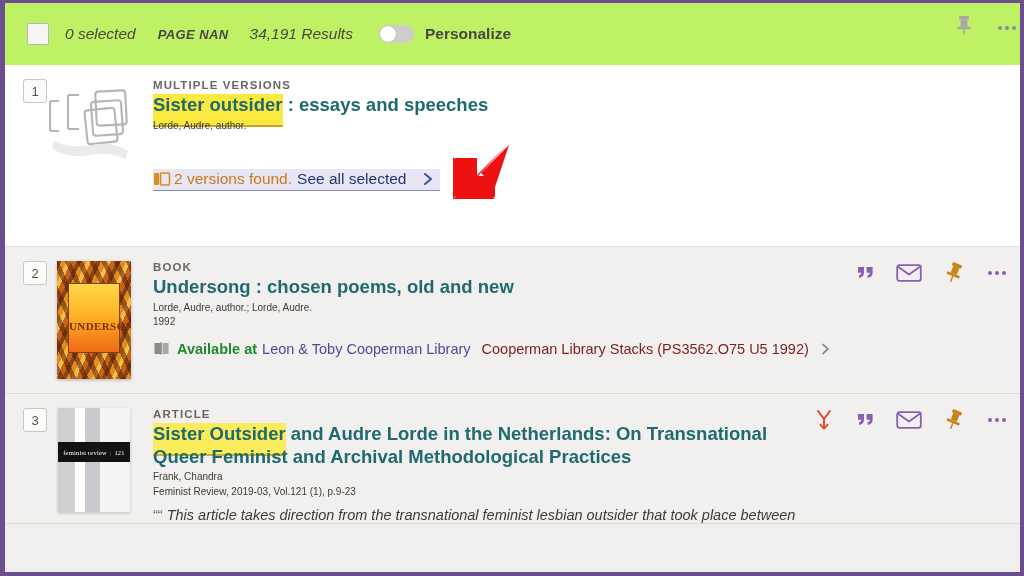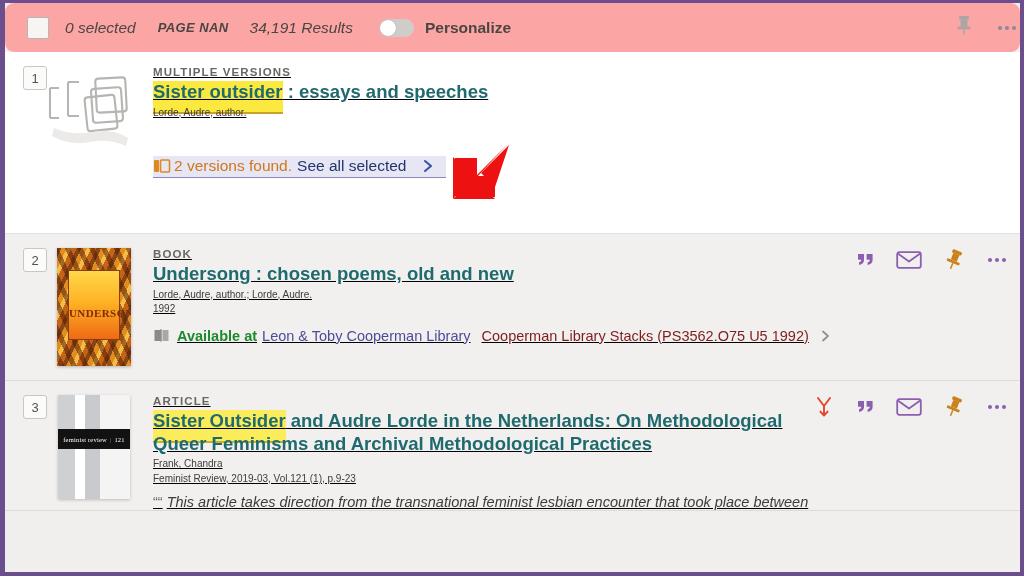--- a/index.html
+++ b/index.html
@@ -17,27 +17,26 @@
     border-right: 4px solid #6b4e8e;
     border-top: 3px solid #6b4e8e;
     border-bottom: 4px solid #6b4e8e;
     background: #f0efee;
     overflow: hidden;
   }
 
   
   .topbar {
     position: relative;
-    height: 49px;
-    background: #fca5a5;
+    height: 62px;
+    background: #bef264;
     display: flex;
     align-items: center;
     padding-left: 22px;
     box-sizing: border-box;
-    border-radius: 9px;
   }
   .chk {
     width: 22px; height: 22px;
     border: 1px solid #b9b6b3;
     background: #f6f5f4;
     border-radius: 2px;
     box-sizing: border-box;
   }
   .sel-count {
     font-style: italic;
@@ -126,21 +125,21 @@
     flex: 0 0 auto;
     box-sizing: border-box;
   }
   .thumb {
     width: 78px;
     margin-left: 8px;
     flex: 0 0 auto;
     display: flex;
     justify-content: center;
   }
-  .body { margin-left: 20px; flex: 1 1 auto; min-width: 0; text-decoration: underline; }
+  .body { margin-left: 20px; flex: 1 1 auto; min-width: 0; }
 
   .rtype {
     font-size: 11.5px;
     letter-spacing: 1.1px;
     color: #6a6663;
     font-weight: bold;
     margin-bottom: 3px;
   }
   .rtitle {
     font-size: 18.5px;
@@ -164,21 +163,21 @@
     line-height: 1.45;
   }
 
   
   .versions {
     display: inline-flex;
     align-items: center;
     margin-top: 36px;
     background: #e6e6f4;
     border-bottom: 1.5px solid #8a8ab8;
-    padding: 1px 12px 2px 0;
+    padding: 1px 6px 2px 0;
   }
   .vicon { margin-right: 3px; display:flex; }
   .vtext { font-size: 15.5px; color: #d2761a; }
   .vlink { font-size: 15.5px; color: #23356d; margin-left: 5px; }
   .vchev { margin-left: 16px; display:flex; }
 
   
   .avail {
     display: flex; align-items: center;
     margin-top: 11px;
@@ -453,26 +452,26 @@
             <span>feminist review</span>
             <span class="bar">|</span>
             <span>121</span>
           </span>
         </span>
       </div>
 
       <div class="body">
         <div class="rtype">ARTICLE</div>
         <div class="rtitle" style="max-width:640px">
-          <span class="hl u">Sister Outsider</span><span> and Audre Lorde in the Netherlands: On Methodological Queer Feminisms and Archival Methodological Practices</span>
+          <span class="hl u">Sister Outsider</span><span> and Audre Lorde in the Netherlands: On Transnational Queer Feminist and Archival Methodological Practices</span>
         </div>
         <div class="rmeta">Frank, Chandra</div>
         <div class="rmeta">Feminist Review, 2019-03, Vol.121 (1), p.9-23</div>
         <div class="snippet">
-          <span class="q">““</span><span>This article takes direction from the transnational feminist lesbian encounter that took place between</span>
+          <span class="q">““</span><span>This article takes direction from the transnational feminist lesbian outsider that took place between</span>
         </div>
       </div>
 
       <div class="rail">
         <span class="ic">
           <svg width="20" height="24" viewBox="0 0 20 24">
             <g fill="none" stroke="#e2452a" stroke-width="1.9" stroke-linecap="round" stroke-linejoin="round">
               <path d="M4 3 L10 11 L16 3"></path>
               <path d="M10 11 V20"></path>
               <path d="M6.4 16.6 L10 20.6 L13.6 16.6"></path>

